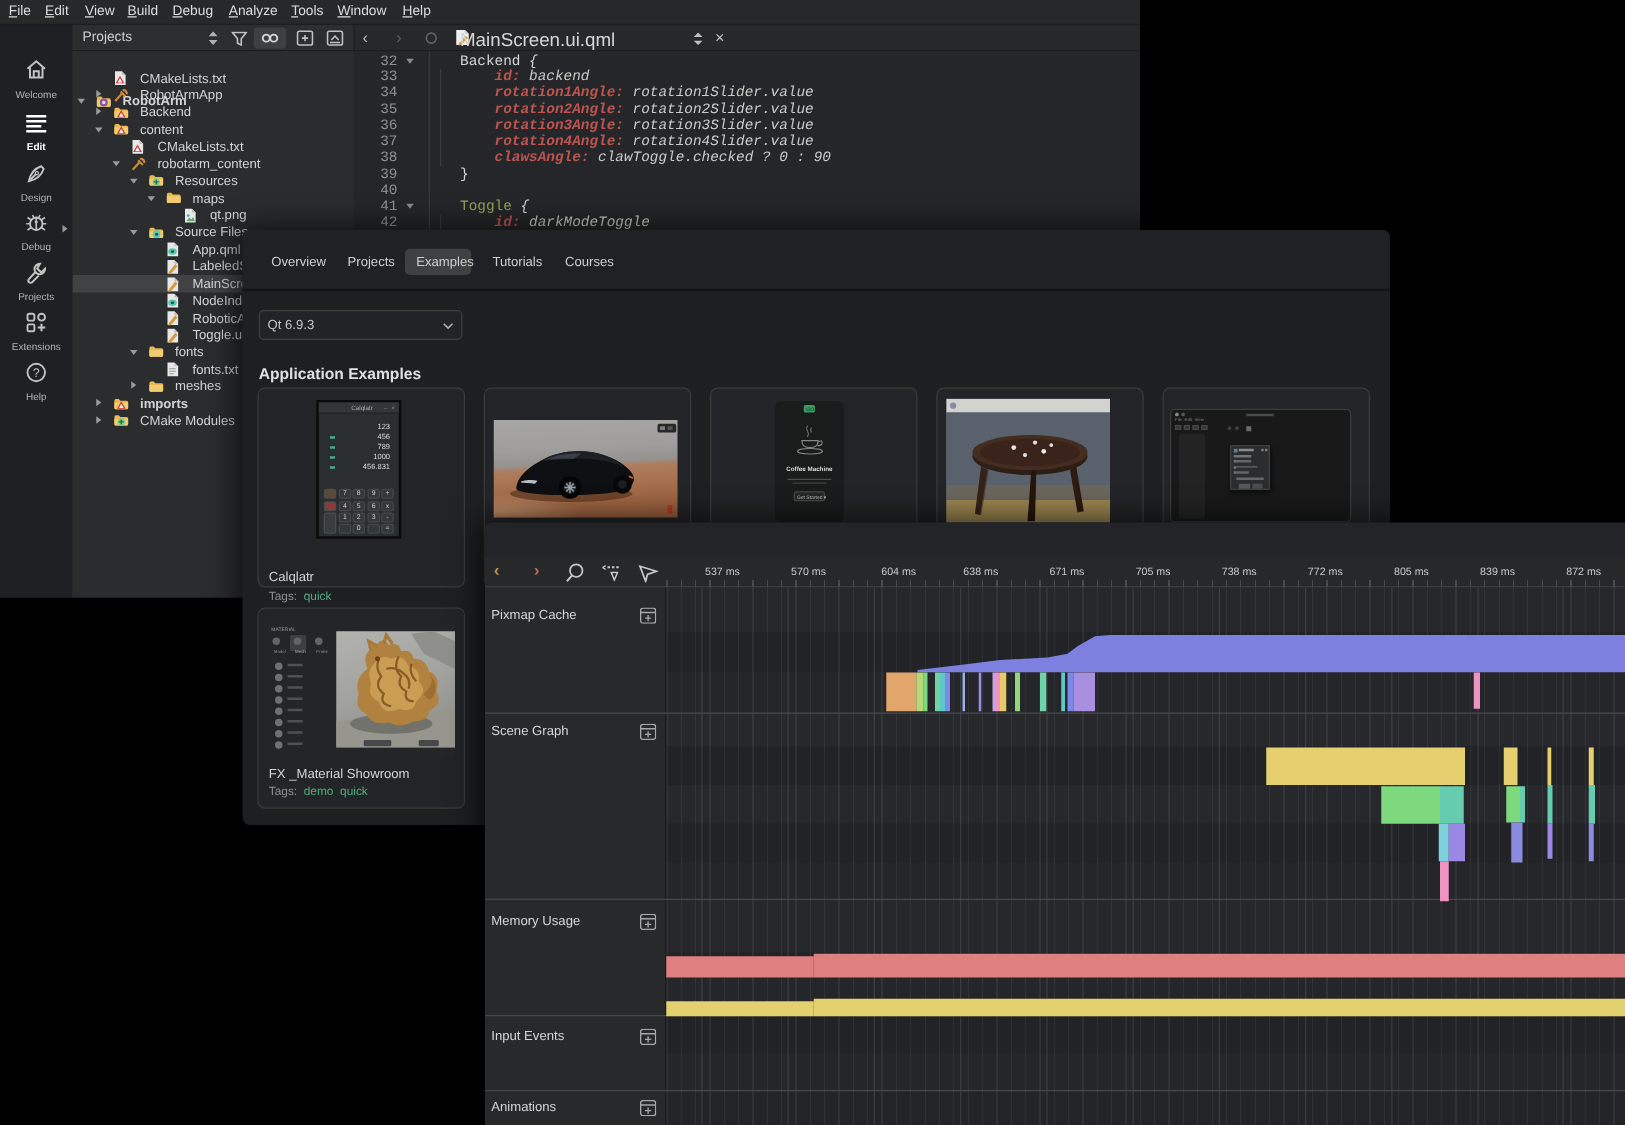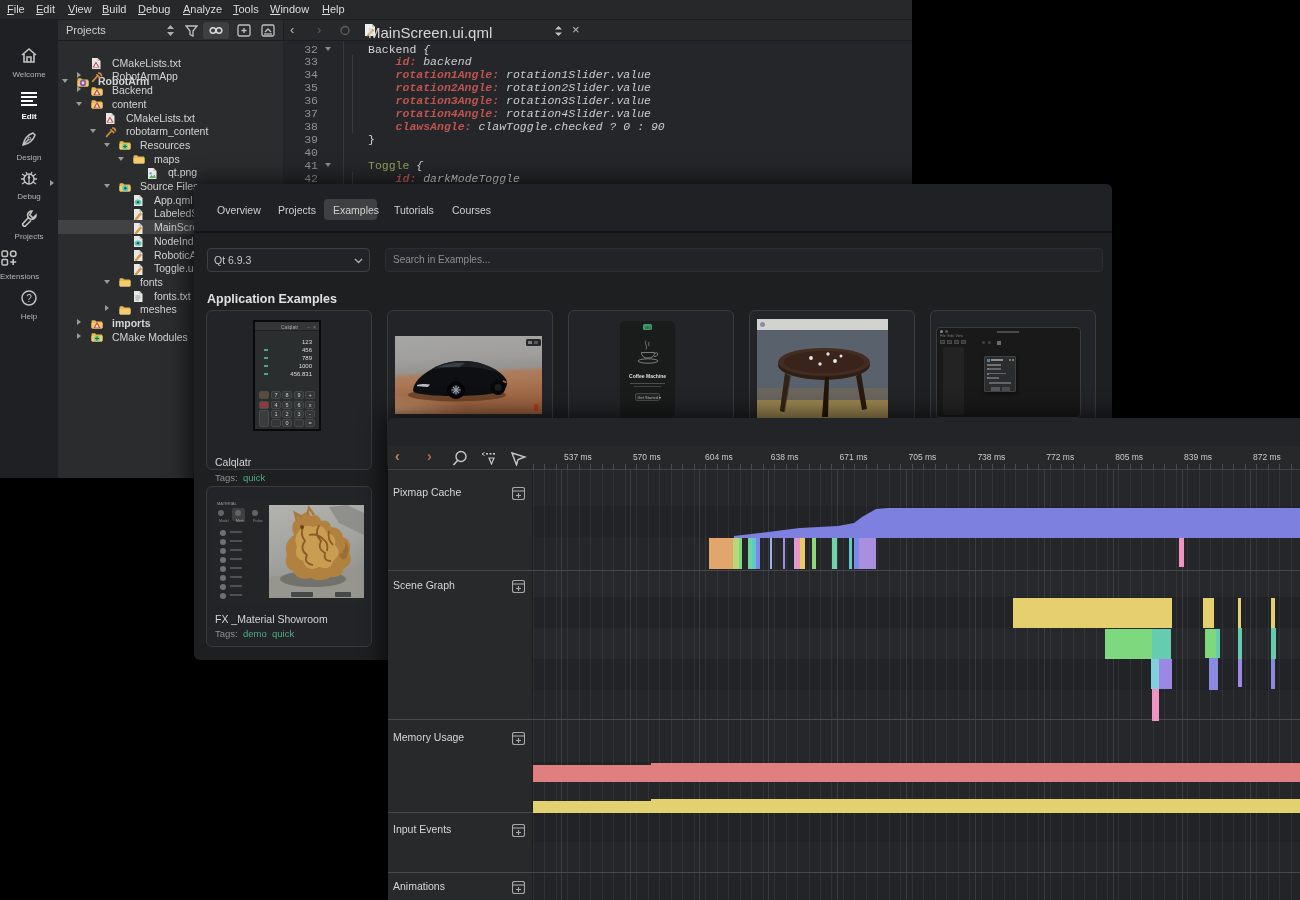--- a/index.html
+++ b/index.html
@@ -37,21 +37,21 @@
           <circle cx="9.5" cy="8.5" r="1.3" fill="none" stroke="#c2c2c2"></circle>
         </svg><div style="font-size:8px;color:#b4b4b4;font-weight:normal;margin-top:1px">Design</div></div>
       <div class="ab" style="left:0;top:150px;width:58px;text-align:center"><svg width="20" height="17" viewBox="0 0 20 17">
           <circle cx="10" cy="9" r="5" fill="none" stroke="#c2c2c2" stroke-width="1.5"></circle>
           <path d="M10 4 V14 M6 6 L3 4 M14 6 L17 4 M5 9 H2 M15 9 H18 M6 12 L3 14 M14 12 L17 14 M8 4 L7 2 M12 4 L13 2" stroke="#c2c2c2" stroke-width="1.3" fill="none"></path>
           <path d="M10 6 l1.5 1.5 -1.5 1.5 -1.5 -1.5 Z" fill="#c2c2c2"></path>
         </svg><div style="font-size:8px;color:#b4b4b4;font-weight:normal;margin-top:1px">Debug</div></div>
       <div class="ab" style="left:0;top:189px;width:58px;text-align:center"><svg width="18" height="18" viewBox="0 0 18 18">
           <path d="M12 2 a4.2 4.2 0 1 0 4 4 l-3 3 -3.2-3.2 Z M8 9 L3 14.5 a1.8 1.8 0 0 0 2.5 2.5 L11 11.5" fill="none" stroke="#c2c2c2" stroke-width="1.6"></path>
         </svg><div style="font-size:8px;color:#b4b4b4;font-weight:normal;margin-top:1px">Projects</div></div>
-      <div class="ab" style="left:0;top:229px;width:58px;text-align:left"><svg width="18" height="18" viewBox="0 0 18 18">
+      <div class="ab" style="left:0;top:229px;width:58px;text-align:center"><svg width="18" height="18" viewBox="0 0 18 18">
           <rect x="2" y="2" width="5.5" height="5.5" rx="1.5" fill="none" stroke="#c2c2c2" stroke-width="1.5"></rect>
           <rect x="10.5" y="2" width="5.5" height="5.5" rx="2.7" fill="none" stroke="#c2c2c2" stroke-width="1.5"></rect>
           <rect x="2" y="10.5" width="5.5" height="5.5" rx="1" fill="none" stroke="#c2c2c2" stroke-width="1.5"></rect>
           <path d="M13.2 10 v6 M10.2 13 h6" stroke="#c2c2c2" stroke-width="1.6"></path>
         </svg><div style="font-size:8px;color:#b4b4b4;font-weight:normal;margin-top:1px">Extensions</div></div>
       <div class="ab" style="left:0;top:269px;width:58px;text-align:center"><svg width="18" height="18" viewBox="0 0 18 18">
           <circle cx="9" cy="9" r="7" fill="none" stroke="#c2c2c2" stroke-width="1.5"></circle>
           <text x="9" y="12.5" font-size="10" fill="#c2c2c2" text-anchor="middle" font-family="Liberation Sans">?</text>
         </svg><div style="font-size:8px;color:#b4b4b4;font-weight:normal;margin-top:1px">Help</div></div>
       <div class="ab" style="left:50px;top:160px;width:0;height:0;border-left:4px solid #9a9a9a;border-top:3px solid transparent;border-bottom:3px solid transparent"></div>
@@ -327,23 +327,20 @@
       <span class="ab" style="left:84px;top:20px;font-size:10.5px;color:#cfcfcf">Projects</span>
       <span class="ab" style="left:139px;top:20px;font-size:10.5px;color:#cfcfcf">Examples</span>
       <span class="ab" style="left:200px;top:20px;font-size:10.5px;color:#cfcfcf">Tutorials</span>
       <span class="ab" style="left:258px;top:20px;font-size:10.5px;color:#cfcfcf">Courses</span>
     </div>
     <div class="ab" style="left:13px;top:64px;width:163px;height:24px;background:#222326;border:1px solid #3e3f41;border-radius:4px">
       <span class="ab" style="left:6px;top:5px;font-size:10.5px;color:#c6c6c6">Qt 6.9.3</span>
       <svg class="ab" style="left:146px;top:9px" width="9" height="6" viewBox="0 0 9 6">
         <path d="M1 1 L4.5 4.5 L8 1" fill="none" stroke="#b0b0b0" stroke-width="1.3"></path>
       </svg>
-    </div>
-    <div class="ab" style="left:191px;top:64px;width:718px;height:24px;background:#222326;border:1px solid #2c2d2f;border-radius:4px">
-      <span class="ab" style="left:7px;top:5px;font-size:10px;color:#8f8f8f">Search in Examples...</span>
     </div>
     <span class="ab" style="left:13px;top:108px;font-size:12.5px;font-weight:bold;color:#e0e0e0">Application Examples</span>
     <div class="ab" style="left:12px;top:126px;width:166px;height:160px;background:#232427;border:1px solid #3a3b3c;border-radius:6px"></div>
     <div class="ab" style="left:193px;top:126px;width:166px;height:160px;background:#232427;border:1px solid #3a3b3c;border-radius:6px"></div>
     <div class="ab" style="left:374px;top:126px;width:166px;height:160px;background:#232427;border:1px solid #3a3b3c;border-radius:6px"></div>
     <div class="ab" style="left:555px;top:126px;width:166px;height:160px;background:#232427;border:1px solid #3a3b3c;border-radius:6px"></div>
     <div class="ab" style="left:736px;top:126px;width:166px;height:160px;background:#232427;border:1px solid #3a3b3c;border-radius:6px"></div>
     <div class="ab" style="left:12px;top:302px;width:166px;height:161px;background:#232427;border:1px solid #3a3b3c;border-radius:6px"></div>
     <div class="ab" style="left:59px;top:136px;width:68px;height:111px;background:#2b2e2e;border:2px solid #0a0a0a">
       <div class="ab" style="left:0;top:0;width:64px;height:9px;background:#333637;border-bottom:1px solid #222"></div>

